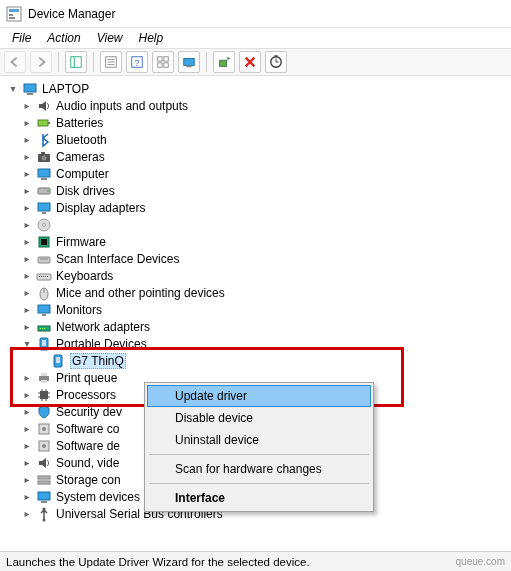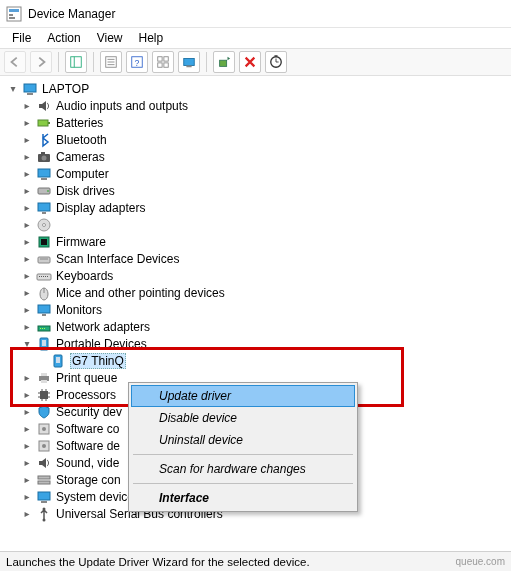--- a/index.html
+++ b/index.html
@@ -24,21 +24,21 @@
   }
   .titlebar .icon { width: 16px; height: 16px; margin-right: 6px; display:flex; align-items:center; justify-content:center;}
   .titlebar .title { font-size: 12px; }
 
   
   .menubar {
     display: flex; align-items: center;
     height: 20px; padding: 0 4px;
     background: #fff;
   }
-  .menubar .item { padding: 2px 8px; cursor: default; }
+  .menubar .item { padding: 2px 8px; cursor: default; font-style: italic; }
 
   
   .toolbar {
     display: flex; align-items: center;
     height: 28px; padding: 2px 4px;
     border-top: 1px solid #e0e0e0;
     border-bottom: 1px solid #e0e0e0;
     background: #f8f8f8;
     gap: 4px;
   }
@@ -502,21 +502,21 @@
             <path d="M8 14V4M8 4l-3 3M8 4l3 3" stroke="#555" fill="none" stroke-width="1.5"></path>
             <circle cx="8" cy="14" r="1.5" fill="#555"></circle>
             <circle cx="8" cy="3" r="1.5" fill="#555"></circle>
           </svg>
         </span>
         <span class="label">Universal Serial Bus controllers</span>
       </div>
 
     <div class="highlight-box" style="left:10px; top:271px; width:394px; height:60px;"></div>
 
-    <div class="context-menu" style="left:128px; top:306px;font-style:italic;">
+    <div class="context-menu" style="left:144px; top:306px;">
       <div class="mitem hl"><span>Update driver</span></div>
       <div class="mitem"><span>Disable device</span></div>
       <div class="mitem"><span>Uninstall device</span></div>
       <div class="msep"></div>
       <div class="mitem"><span>Scan for hardware changes</span></div>
       <div class="msep"></div>
       <div class="mitem bold"><span>Interface</span></div>
     </div>
 
   </div>

